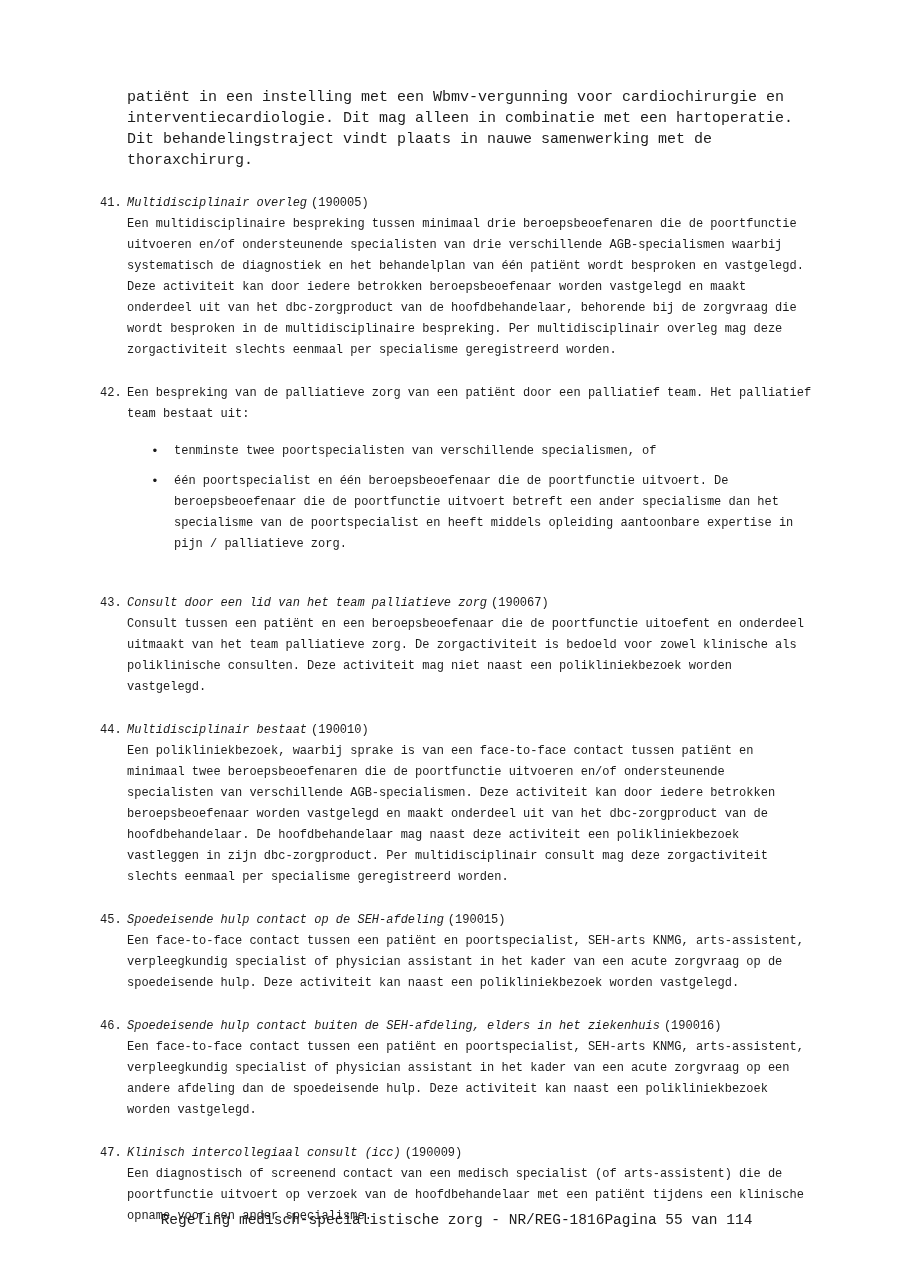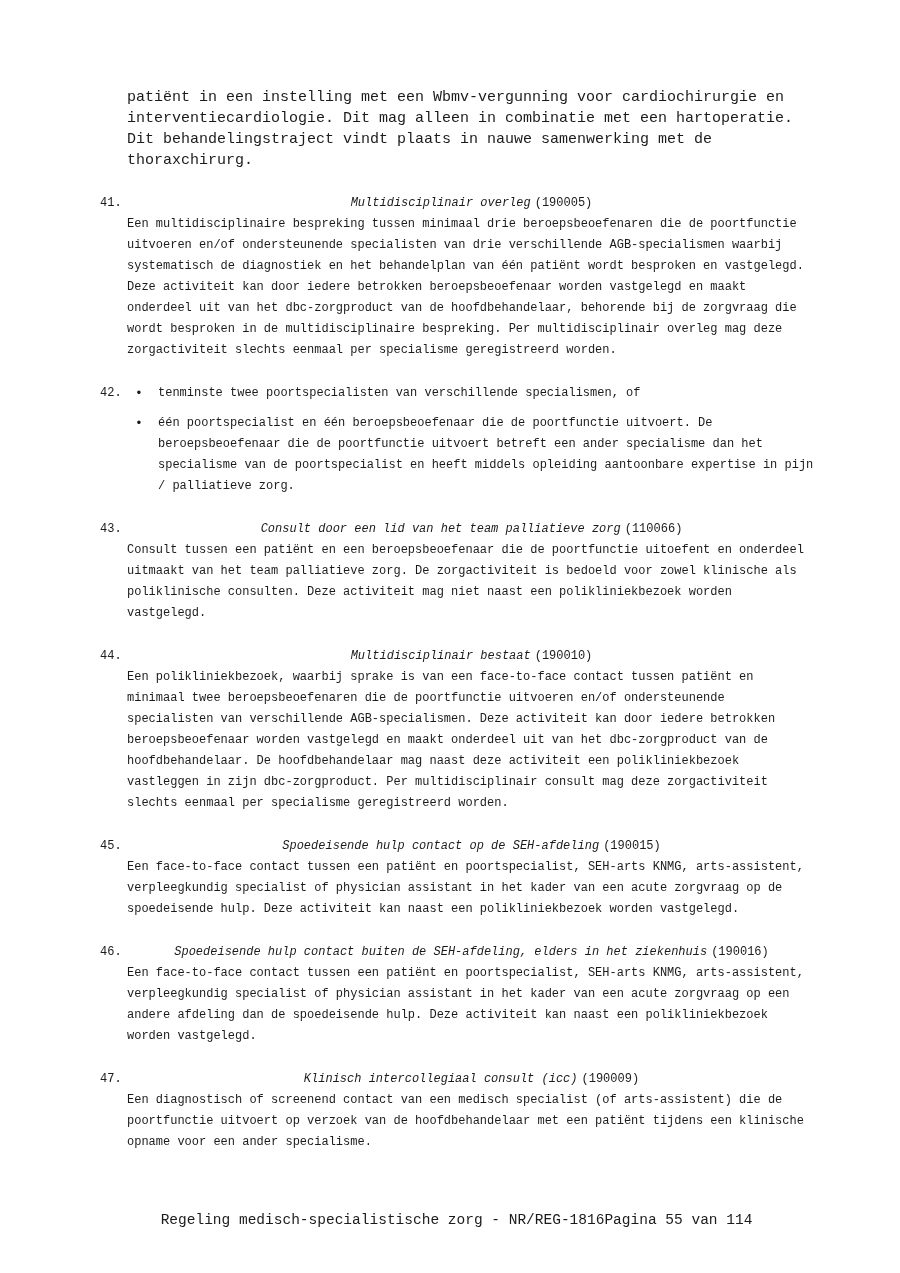--- a/index.html
+++ b/index.html
@@ -36,32 +36,31 @@
   .num {
     width: 27px;
     flex-shrink: 0;
   }
   .itembody {
     flex: 1;
     min-width: 0;
   }
   .heading {
     font-style: italic;
-    text-align: center;
   }
   .code {
     font-style: normal;
     margin-left: 4px;
   }
   .para {
     margin: 0;
   }
   ul.bullets {
     list-style: none;
-    margin: 0;
+    margin: 16px;
     padding: 0;
   }
   ul.bullets li {
     position: relative;
     padding-left: 31px;
   }
   ul.bullets li + li {
     margin-top: 9px;
   }
   ul.bullets li::before {
@@ -97,32 +96,33 @@
       <div class="heading">
         <span>Multidisciplinair overleg</span><span class="code">(190005)</span>
       </div>
     <p class="para">Een multidisciplinaire bespreking tussen minimaal drie beroepsbeoefenaren die de poortfunctie uitvoeren en/of ondersteunende specialisten van drie verschillende AGB-specialismen waarbij systematisch de diagnostiek en het behandelplan van één patiënt wordt besproken en vastgelegd. Deze activiteit kan door iedere betrokken beroepsbeoefenaar worden vastgelegd en maakt onderdeel uit van het dbc-zorgproduct van de hoofdbehandelaar, behorende bij de zorgvraag die wordt besproken in de multidisciplinaire bespreking. Per multidisciplinair overleg mag deze zorgactiviteit slechts eenmaal per specialisme geregistreerd worden.</p>
           </div>
   </div>
 
   <div class="item">
     <div class="num">42.</div>
     <div class="itembody">
+    <p class="para">Een bespreking van de palliatieve zorg van een patiënt door een palliatief team. Het palliatief team bestaat uit:</p>
             <ul class="bullets">
               <li>tenminste twee poortspecialisten van verschillende specialismen, of</li>
               <li>één poortspecialist en één beroepsbeoefenaar die de poortfunctie uitvoert. De beroepsbeoefenaar die de poortfunctie uitvoert betreft een ander specialisme dan het specialisme van de poortspecialist en heeft middels opleiding aantoonbare expertise in pijn / palliatieve zorg.</li>
             </ul>
           </div>
   </div>
 
   <div class="item">
     <div class="num">43.</div>
     <div class="itembody">
       <div class="heading">
-        <span>Consult door een lid van het team palliatieve zorg</span><span class="code">(110066)</span>
+        <span>Consult door een lid van het team palliatieve zorg</span><span class="code">(190067)</span>
       </div>
     <p class="para">Consult tussen een patiënt en een beroepsbeoefenaar die de poortfunctie uitoefent en onderdeel uitmaakt van het team palliatieve zorg. De zorgactiviteit is bedoeld voor zowel klinische als poliklinische consulten. Deze activiteit mag niet naast een polikliniekbezoek worden vastgelegd.</p>
           </div>
   </div>
 
   <div class="item">
     <div class="num">44.</div>
     <div class="itembody">
       <div class="heading">
         <span>Multidisciplinair bestaat</span><span class="code">(190010)</span>

